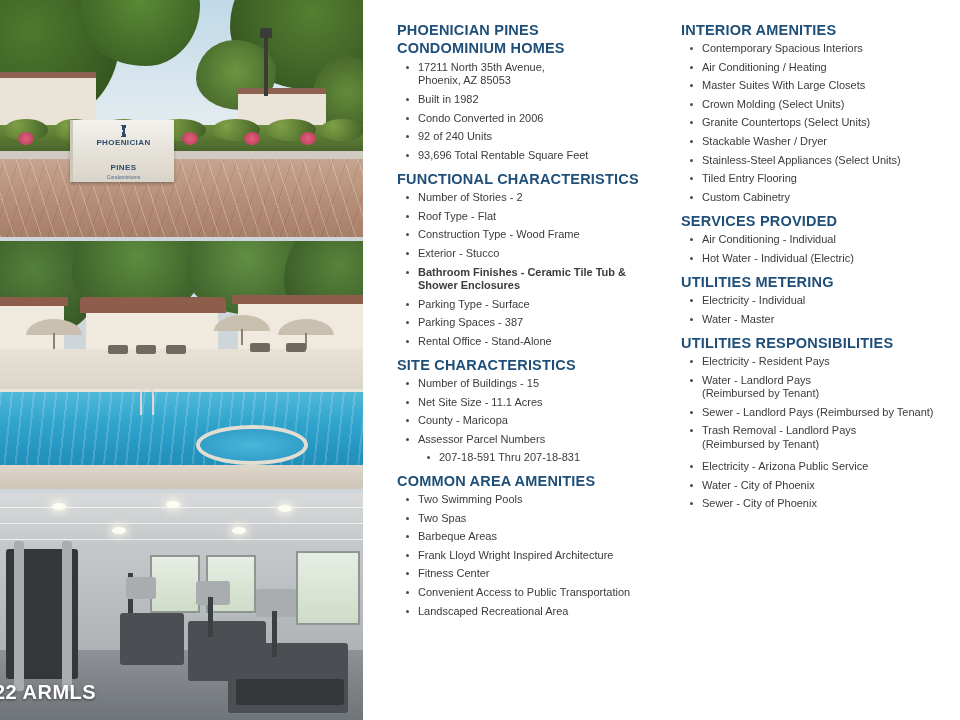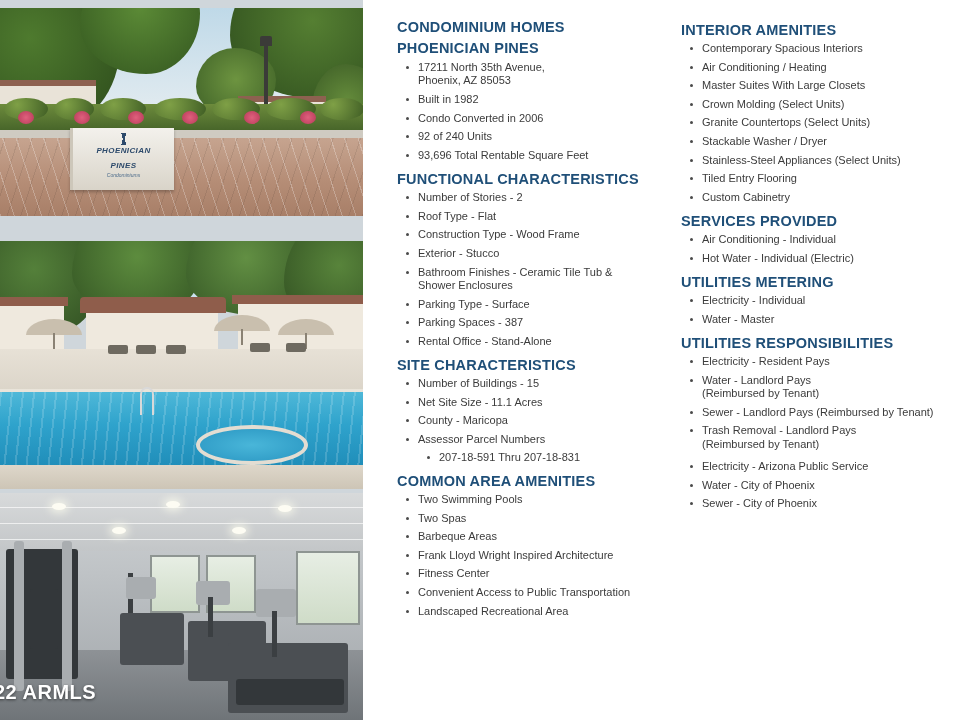--- a/index.html
+++ b/index.html
@@ -25,21 +25,21 @@
     position: relative;
     background: #cfd6db;
     overflow: hidden;
   }
   .photo {
     position: absolute;
     left: 0;
     width: 363px;
     overflow: hidden;
   }
-  .photo-1 { top: 8px;   height: 208px; font-style: italic; }
+  .photo-1 { top: 0;   height: 237px; }
   .photo-2 { top: 241px; height: 248px; }
   .photo-3 { top: 493px; height: 227px; }
 
   
   .p1-sky {
     position: absolute; inset: 0;
     background: linear-gradient(#bfd9e8 0%, #d8e6ee 35%, #e8eef0 60%, #cfd2cc 100%);
   }
   .p1-tree {
     position: absolute;
@@ -308,21 +308,21 @@
       <div class="p1-flower" style="left:18px;"></div>
       <div class="p1-flower" style="left:74px;"></div>
       <div class="p1-flower" style="left:128px;"></div>
       <div class="p1-flower" style="left:182px;"></div>
       <div class="p1-flower" style="left:244px;"></div>
       <div class="p1-flower" style="left:300px;"></div>
 
       <div class="p1-monument">
         <div class="mon-logo"></div>
         <div class="mon-text">PHOENICIAN</div>
-        <div class="mon-text" style="margin-top:6px">PINES</div>
+        <div class="mon-text" style="margin-top:16px">PINES</div>
         <div class="mon-sub">Condominiums</div>
       </div>
     </div>
 
     <div class="photo photo-2">
       <div class="p2-sky"></div>
       <div class="p2-trees">
         <div class="p2-tree" style="left:-20px; top:-26px; width:120px; height:120px; background:radial-gradient(circle at 45% 45%, #54803a, #2f4c21);"></div>
         <div class="p2-tree" style="left:72px; top:-34px; width:130px; height:110px; background:radial-gradient(circle at 50% 45%, #5d8c3e, #335423);"></div>
         <div class="p2-tree" style="left:186px; top:-30px; width:120px; height:104px; background:radial-gradient(circle at 50% 45%, #628f43, #355725);"></div>
@@ -393,40 +393,40 @@
 
       <div class="watermark">22 ARMLS</div>
     </div>
   </div>
 
   <div class="text-panel">
 
     <div class="col col-mid">
 
       <div class="section-block">
+        <h2 class="section title">PHOENICIAN PINES</h2>
         <h2 class="section title" style="margin-top:-3px;">CONDOMINIUM HOMES</h2>
-        <h2 class="section title">PHOENICIAN PINES</h2>
         <ul class="bullets">
           <li style="white-space:pre-line;">17211 North 35th Avenue,
 Phoenix, AZ 85053</li>
           <li>Built in 1982</li>
           <li>Condo Converted in 2006</li>
           <li>92 of 240 Units</li>
           <li>93,696 Total Rentable Square Feet</li>
         </ul>
       </div>
 
       <div class="section-block">
         <h2 class="section">FUNCTIONAL CHARACTERISTICS</h2>
         <ul class="bullets">
           <li>Number of Stories - 2</li>
           <li>Roof Type - Flat</li>
           <li>Construction Type - Wood Frame</li>
           <li>Exterior - Stucco</li>
-          <li style="white-space:pre-line;">Bathroom Finishes - Ceramic Tile Tub &amp;
+          <li style="white-space:pre-line;font-weight:bold;">Bathroom Finishes - Ceramic Tile Tub &amp;
 Shower Enclosures</li>
           <li>Parking Type - Surface</li>
           <li>Parking Spaces - 387</li>
           <li>Rental Office - Stand-Alone</li>
         </ul>
       </div>
 
       <div class="section-block">
         <h2 class="section">SITE CHARACTERISTICS</h2>
         <ul class="bullets">

